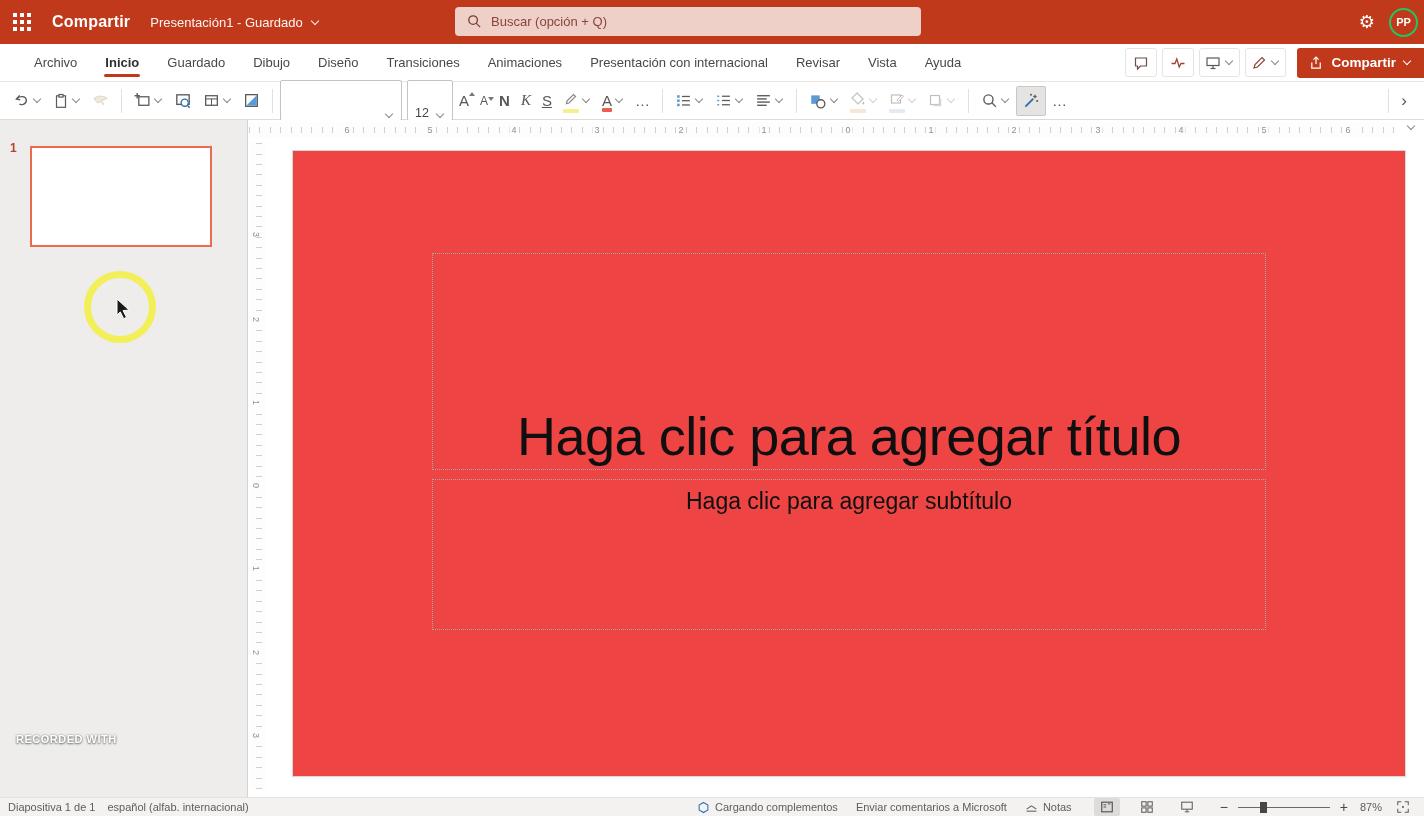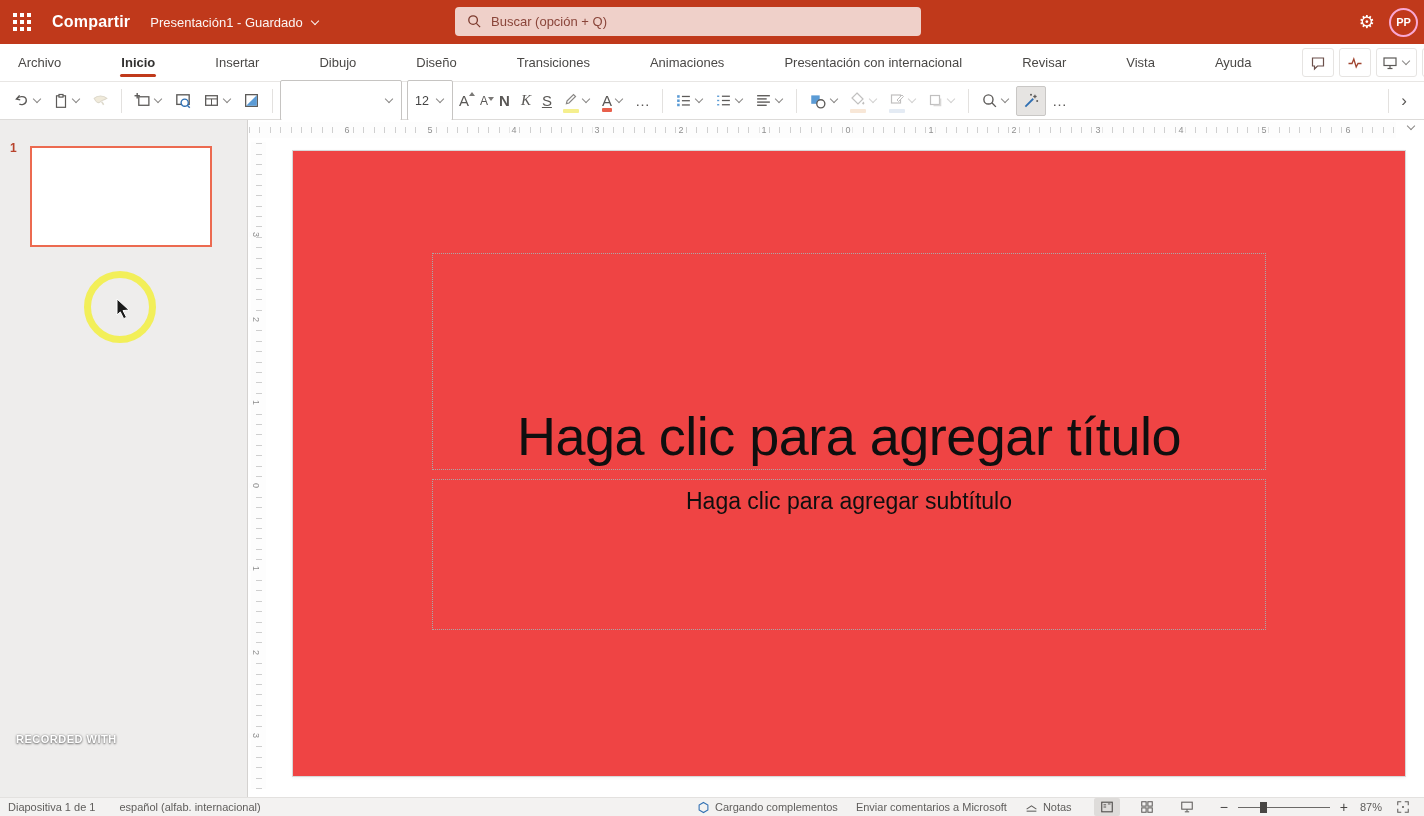--- a/index.html
+++ b/index.html
@@ -12,44 +12,44 @@
   .waffle-grid { display:grid; grid-template-columns:repeat(3,4px); grid-template-rows:repeat(3,4px); gap:3px; }
   .waffle-grid i { background:#fff; width:4px; height:4px; display:block; }
   .appname { font-size:16px; font-weight:700; margin:0 20px 0 8px; letter-spacing:.2px; }
   .doctitle { font-size:13px; display:flex; align-items:center; gap:8px; opacity:.95; cursor:pointer; }
   .search { position:absolute; left:455px; top:7px; width:466px; height:29px; background:#efd0c9; border-radius:4px; display:flex; align-items:center; padding:0 12px; gap:9px; }
   .search svg { flex:none; }
   .search input { background:transparent; border:none; outline:none; font-size:13px; color:#6f362a; width:100%; font-family:inherit; }
   .search input::placeholder { color:#8a453a; opacity:1; }
   .titlebar-right { position:absolute; right:6px; top:0; height:44px; display:flex; align-items:center; gap:14px; }
   .gear { font-size:18px; color:#fff; cursor:pointer; line-height:1; }
-  .avatar { width:29px; height:29px; border-radius:50%; border:2px solid #f9a8d4; background:#c0391b; display:flex; align-items:center; justify-content:center; font-size:11px; font-weight:700; cursor:pointer; }
+  .avatar { width:29px; height:29px; border-radius:50%; border:2px solid #22c55e; background:#c0391b; display:flex; align-items:center; justify-content:center; font-size:11px; font-weight:700; cursor:pointer; }
 
   
   .chv { width:9px; height:9px; position:relative; flex:none; }
   .chv::before { content:""; position:absolute; left:1px; top:0; width:5px; height:5px; border-right:1.4px solid currentColor; border-bottom:1.4px solid currentColor; transform:rotate(45deg); }
   .chv.white { color:#fff; }
   .chv.gray { color:#8a8886; }
 
   
-  .tabrow { position:absolute; top:44px; left:0; right:0; height:38px; background:#fff; border-bottom:1px solid #e8e6e4; display:flex; align-items:center; padding-left:4px;gap:32px; }
+  .tabrow { position:absolute; top:44px; left:0; right:0; height:38px; background:#fff; border-bottom:1px solid #e8e6e4; display:flex; align-items:center; padding-left:20px; }
   .tab { padding:0 14px; font-size:13px; color:#4a4846; height:100%; display:flex; align-items:center; position:relative; cursor:pointer; white-space:nowrap; }
   .tab.active { font-weight:700; color:#323130; }
   .tab.active::after { content:""; position:absolute; left:13px; right:13px; bottom:4px; height:3px; background:#c0391b; border-radius:2px; }
   .tabrow-right { margin-left:auto; display:flex; align-items:center; gap:5px; height:100%; padding:4px 0 4px 4px; }
   .minibtn { height:29px; min-width:32px; border:1px solid #e6e4e2; border-radius:3px; background:#fff; display:flex; align-items:center; justify-content:center; gap:4px; padding:0 5px; cursor:pointer; color:#5c5a58; }
   .sharebtn { height:30px; background:#c0391b; color:#fff; border:none; border-radius:3px 0 0 3px; display:flex; align-items:center; gap:7px; font-size:13.5px; font-weight:700; padding:0 12px; margin-left:6px; cursor:pointer; font-family:inherit; }
 
   
   .toolbar { position:absolute; top:82px; left:0; right:0; height:38px; background:#fff; border-bottom:1px solid #dddbd9; display:flex; align-items:center; padding:0 8px; gap:1px; }
   .tbtn { display:flex; align-items:center; gap:3px; height:30px; padding:0 5px; border-radius:2px; color:#5c5a58; cursor:pointer; background:transparent; border:none; font-family:inherit; }
   .tbtn.disabled { opacity:.38; }
   .tbtn.activebtn { background:#e6e4e2; border:1px solid #c9c7c5; }
   .sep { width:1px; height:24px; background:#e3e1df; margin:0 6px; flex:none; }
-  .combo { border:1px solid #c6c4c2; border-radius:2px; height:41px; display:flex; align-items:center; justify-content:space-between; padding:0 7px; font-size:12.5px; color:#444; cursor:pointer; background:#fff; }
+  .combo { border:1px solid #c6c4c2; border-radius:2px; height:41px; display:flex; align-items:flex-end; justify-content:space-between; padding:0 7px; font-size:12.5px; color:#444; cursor:pointer; background:#fff; }
   .combo.fontname { width:122px; }
   .combo.fontsize { width:46px; margin-left:4px; }
   .glyph { font-size:15px; color:#5a5856; }
   .glyph.bold { font-weight:700; }
   .glyph.italic { font-style:italic; font-family:"Liberation Serif",serif; }
   .glyph.und { text-decoration:underline; }
   .fsz { position:relative; display:inline-flex; }
   .fsz .mark { position:absolute; right:-6px; top:0; width:0; height:0; border-left:3px solid transparent; border-right:3px solid transparent; }
   .fsz .mark.up { border-bottom:4px solid #7a7876; }
   .fsz .mark.dn { border-top:4px solid #7a7876; top:3px; }
@@ -77,21 +77,21 @@
   .ph-title span { font-size:54px; color:#0f0f0f; line-height:1.15; letter-spacing:-.5px; padding-bottom:2px; white-space:nowrap; }
   .ph-sub { position:absolute; left:139px; top:328px; width:834px; height:151px; border:1px dotted #a9a9a9; text-align:center; cursor:text; }
   .ph-sub span { font-size:23px; color:#0f0f0f; display:inline-block; margin-top:8px; }
 
   
   .cursor { position:absolute; left:113px; top:177px; pointer-events:none; }
 
   
   .statusbar { position:absolute; left:0; right:0; bottom:0; height:19px; background:#f3f2f1; border-top:1px solid #e3e1df; display:flex; align-items:center; font-size:11px; color:#5f5d5b; padding:0 8px; white-space:nowrap; }
   .sb-item { display:flex; align-items:center; gap:5px; cursor:pointer; }
-  .sb-gap { margin-left:24px; }
+  .sb-gap { margin-left:12px; }
   .sb-grow { flex:1; }
   .viewbtn { width:26px; height:18px; display:flex; align-items:center; justify-content:center; cursor:pointer; border-radius:2px; }
   .viewbtn.sel { background:#dedcda; }
   .zoomline { width:92px; height:1px; background:#6b6967; position:relative; margin:0 6px; cursor:pointer; }
   .zoomline .handle { position:absolute; left:22px; top:-5px; width:7px; height:11px; background:#484644; }
   .zoomsign { font-size:14px; color:#484644; cursor:pointer; padding:0 4px; }
   .zoompct { width:38px; text-align:center; }
 
   
   .wm { position:absolute; left:16px; top:733px; z-index:5; pointer-events:none; }
@@ -132,21 +132,21 @@
     <span class="gear">⚙</span>
     <div class="avatar">
         <span>PP</span>
       </div>
   </div>
 </div>
 
 <div class="tabrow">
   <span class="tab">Archivo</span>
   <span class="tab active">Inicio</span>
-  <span class="tab">Insertar</span>
+  <span class="tab">Guardado</span>
   <span class="tab">Dibujo</span>
   <span class="tab">Diseño</span>
   <span class="tab">Transiciones</span>
   <span class="tab">Animaciones</span>
   <span class="tab">Presentación con internacional</span>
   <span class="tab">Revisar</span>
   <span class="tab">Vista</span>
   <span class="tab">Ayuda</span>
 
   <div class="tabrow-right">

